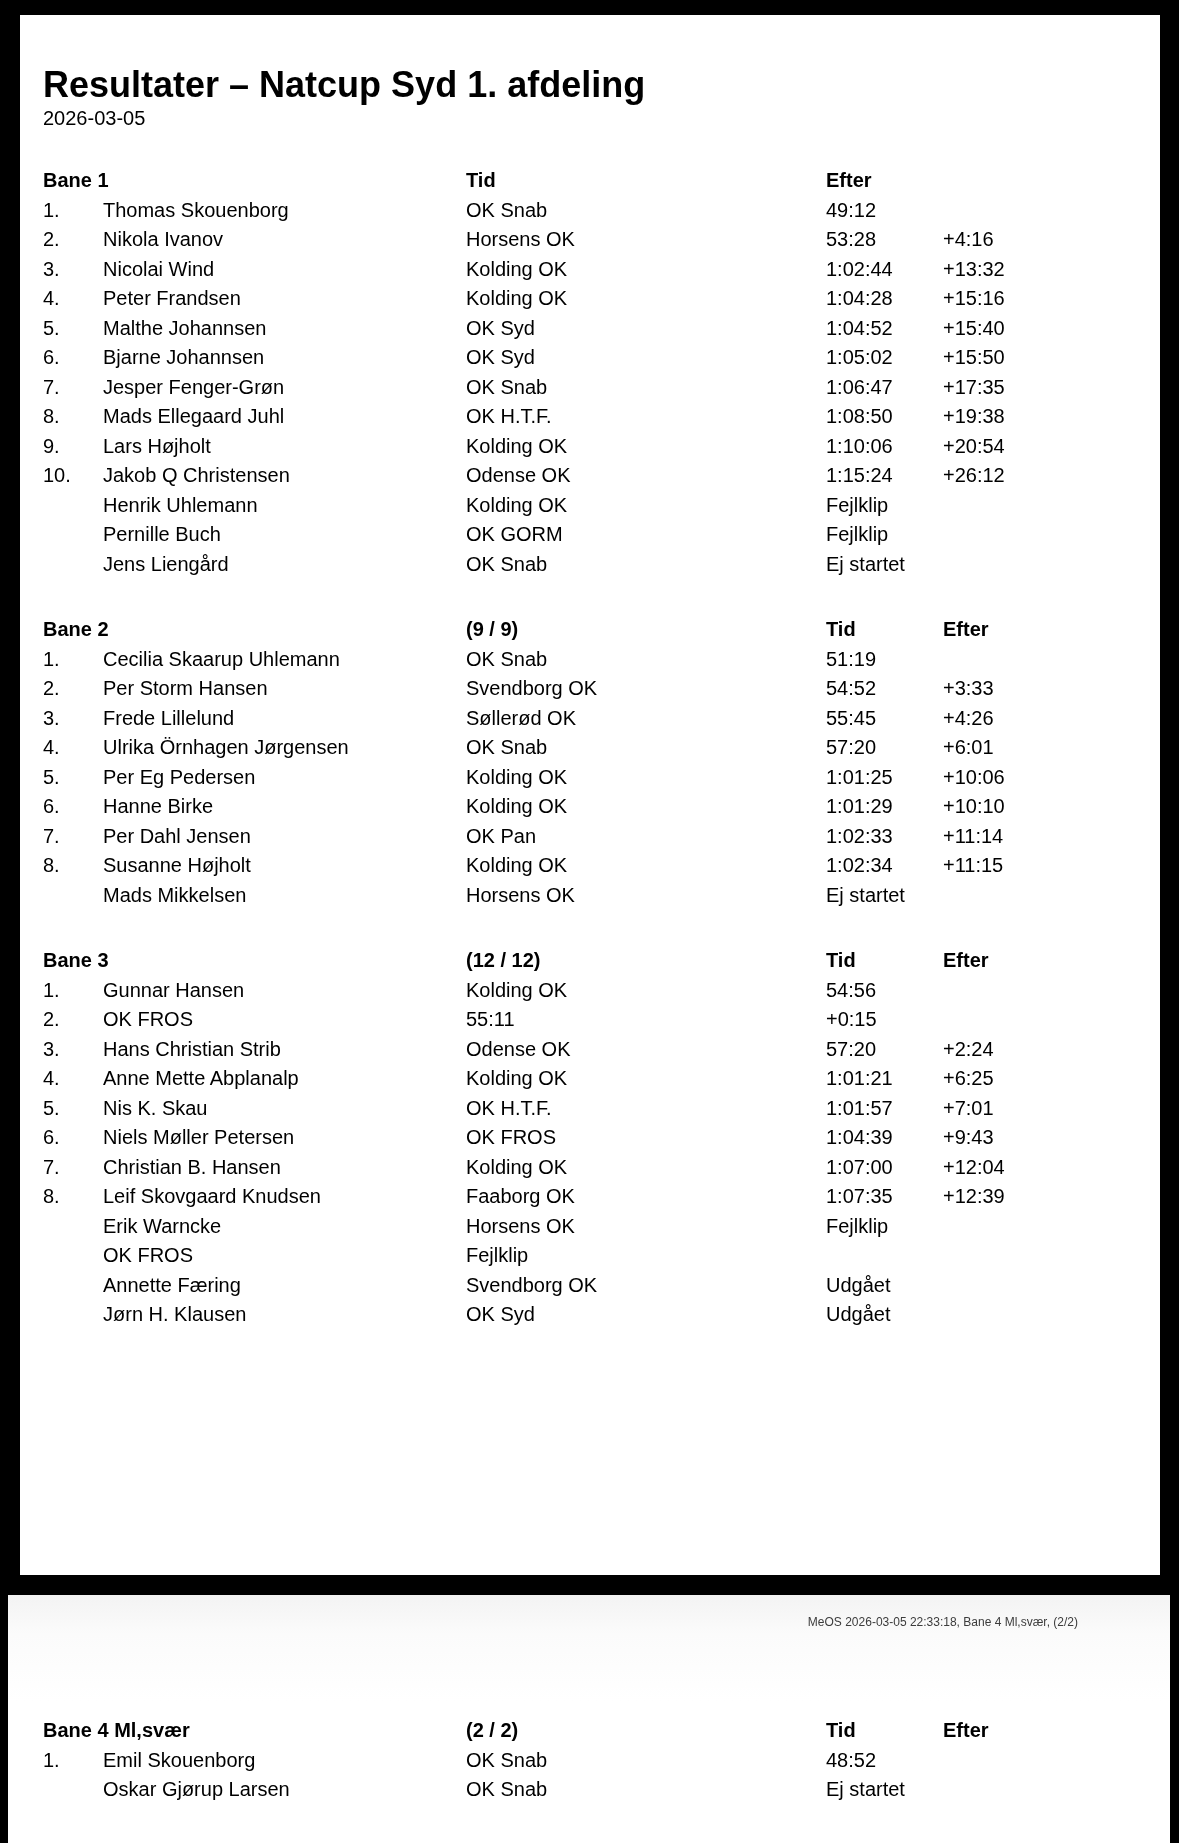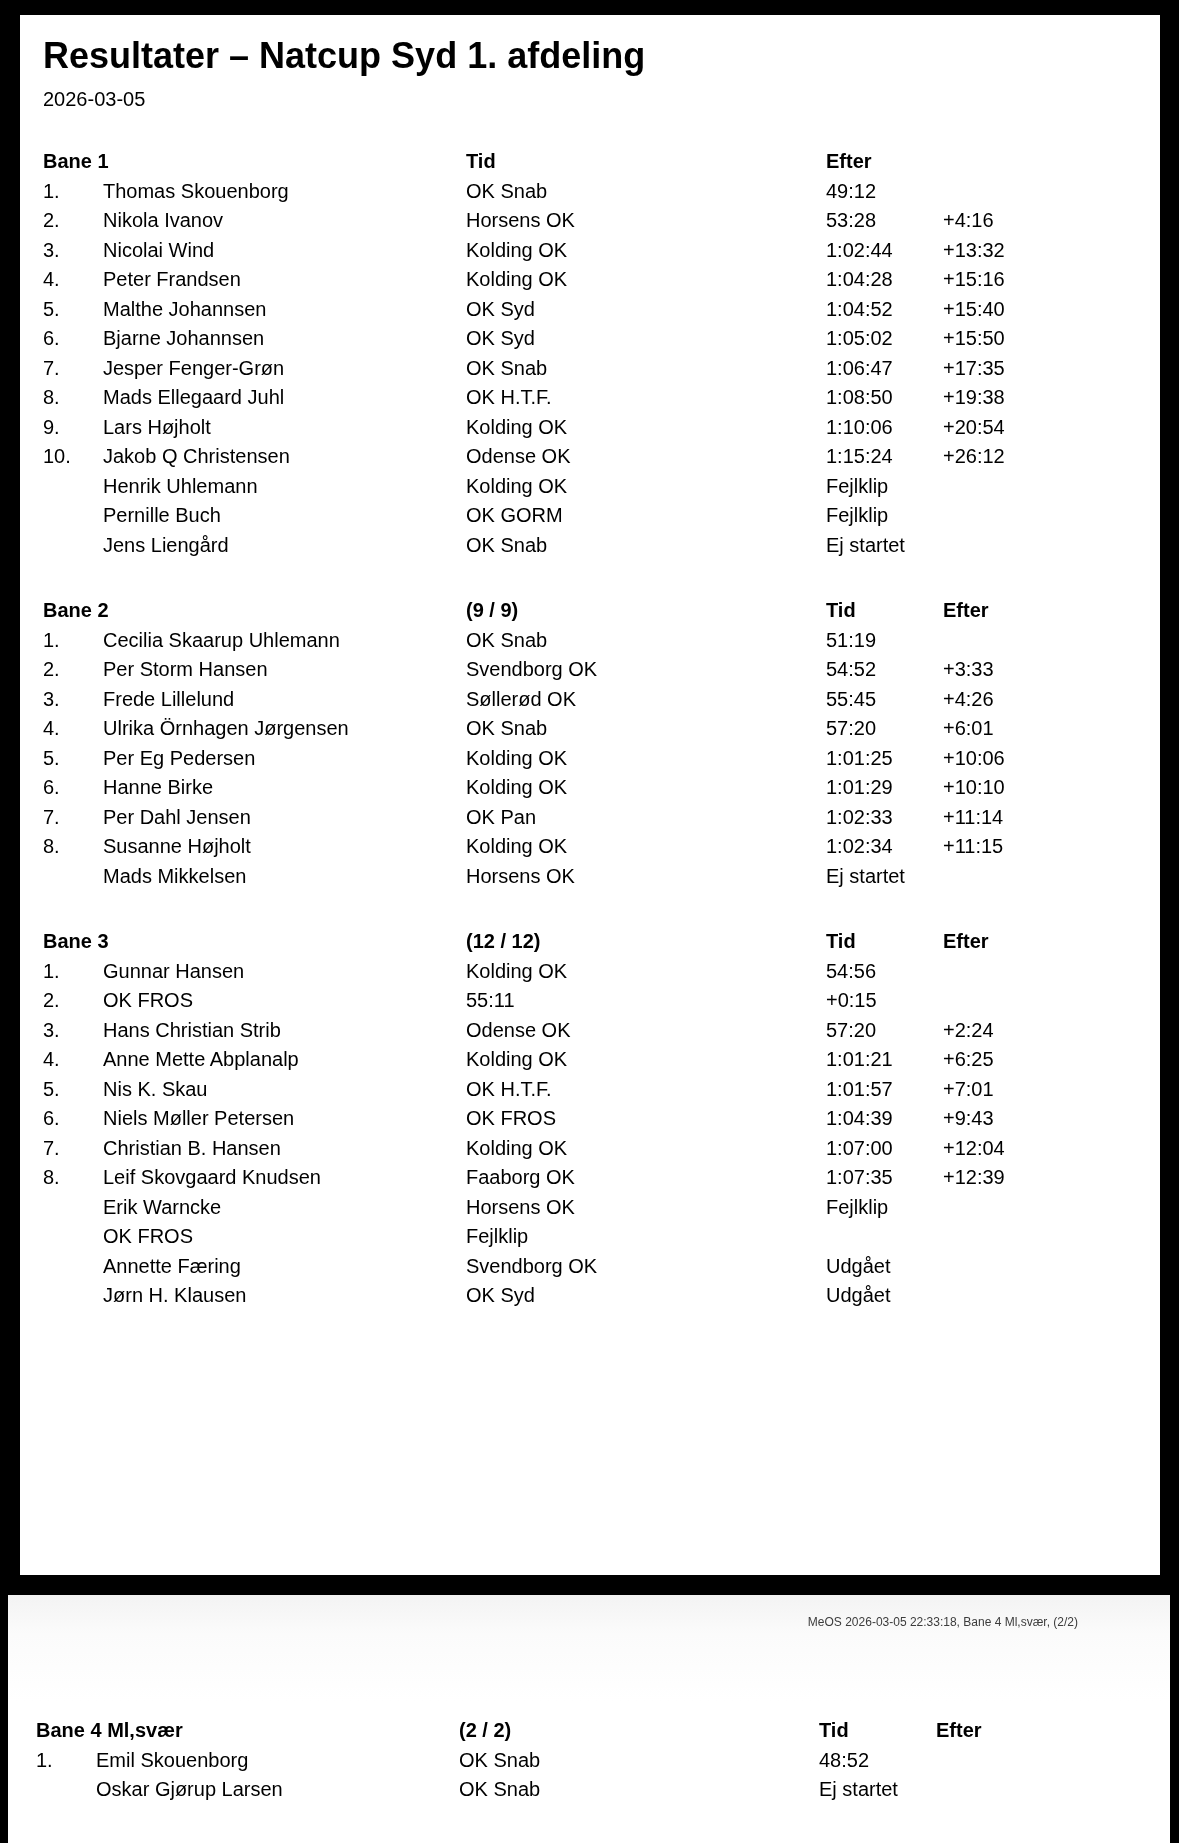--- a/index.html
+++ b/index.html
@@ -8,25 +8,25 @@
     background: #000000;
     position: relative;
     overflow: hidden;
     font-family: "Liberation Sans", "DejaVu Sans", sans-serif;
     color: #000000;
   }
   .page { position: absolute; background: #ffffff; }
   .page1 { left: 20px; top: 15px; width: 1140px; height: 1560px; overflow: hidden; }
   .page2 { left: 8px; top: 1595px; width: 1162px; height: 280px; overflow: hidden;
            background: linear-gradient(180deg, #f3f3f3 0%, #fbfbfb 14%, #ffffff 38%); }
-  .page1-inner { padding: 20px 24px 0 23px; }
-  .page2-inner { padding: 85px 14px 0 28px; position: relative; }
+  .page1-inner { padding: 49px 24px 0 23px; }
+  .page2-inner { padding: 85px 14px 0 35px; position: relative; }
 
   .doc-title { font-size: 36px; font-weight: bold; line-height: 42px; margin: 0; }
-  .doc-date  { font-size: 20px; line-height: 24px; margin-top: 10px; }
+  .doc-date  { font-size: 20px; line-height: 24px; }
 
   .section { margin-top: 36px; }
   .page1-inner .section:first-of-type { margin-top: 29px; }
 
   .row {
     display: grid;
     grid-template-columns: 60px 363px 360px 117px 1fr;
     font-size: 20px;
     line-height: 29.5px;
     white-space: nowrap;

